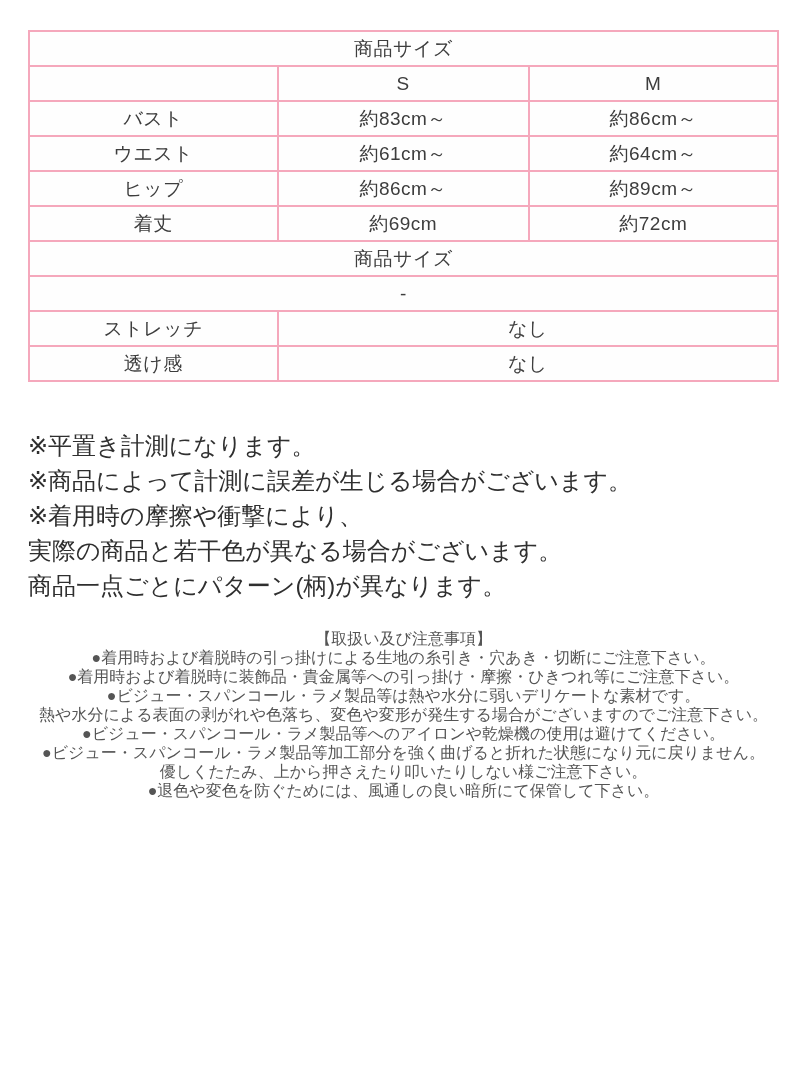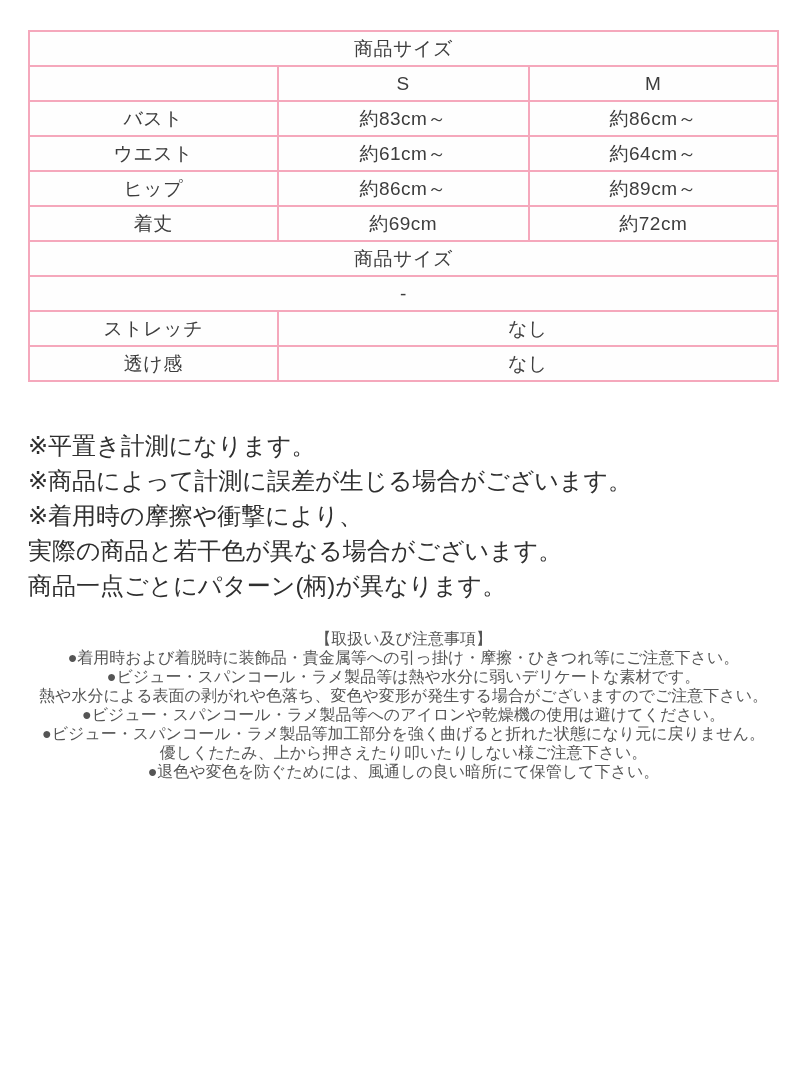--- a/index.html
+++ b/index.html
@@ -117,20 +117,21 @@
   <div class="measure-notes">
     <div>※平置き計測になります。</div>
     <div>※商品によって計測に誤差が生じる場合がございます。</div>
     <div>※着用時の摩擦や衝撃により、</div>
     <div>実際の商品と若干色が異なる場合がございます。</div>
     <div>商品一点ごとにパターン(柄)が異なります。</div>
   </div>
 
   <div class="handling-notes">
     <div>【取扱い及び注意事項】</div>
+    <div>●着用時および着脱時の引っ掛けによる生地の糸引き・穴あき・切断にご注意下さい。</div>
     <div>●着用時および着脱時に装飾品・貴金属等への引っ掛け・摩擦・ひきつれ等にご注意下さい。</div>
     <div>●ビジュー・スパンコール・ラメ製品等は熱や水分に弱いデリケートな素材です。</div>
     <div>熱や水分による表面の剥がれや色落ち、変色や変形が発生する場合がございますのでご注意下さい。</div>
     <div>●ビジュー・スパンコール・ラメ製品等へのアイロンや乾燥機の使用は避けてください。</div>
     <div>●ビジュー・スパンコール・ラメ製品等加工部分を強く曲げると折れた状態になり元に戻りません。</div>
     <div>優しくたたみ、上から押さえたり叩いたりしない様ご注意下さい。</div>
     <div>●退色や変色を防ぐためには、風通しの良い暗所にて保管して下さい。</div>
   </div>
 
 </div>

